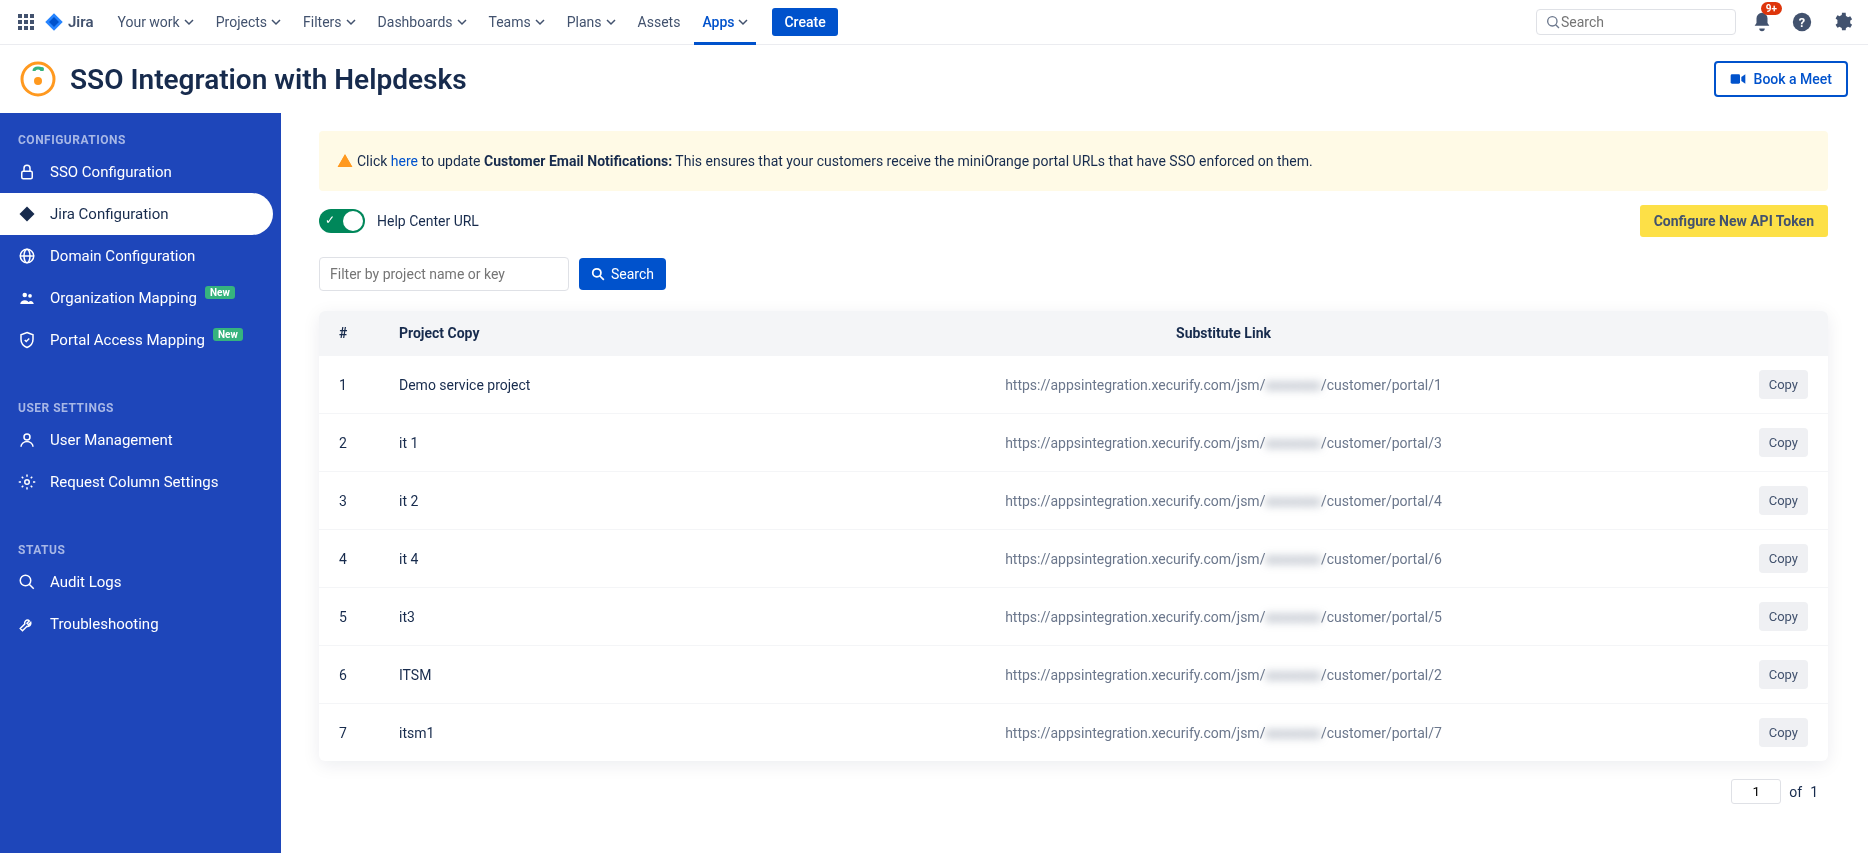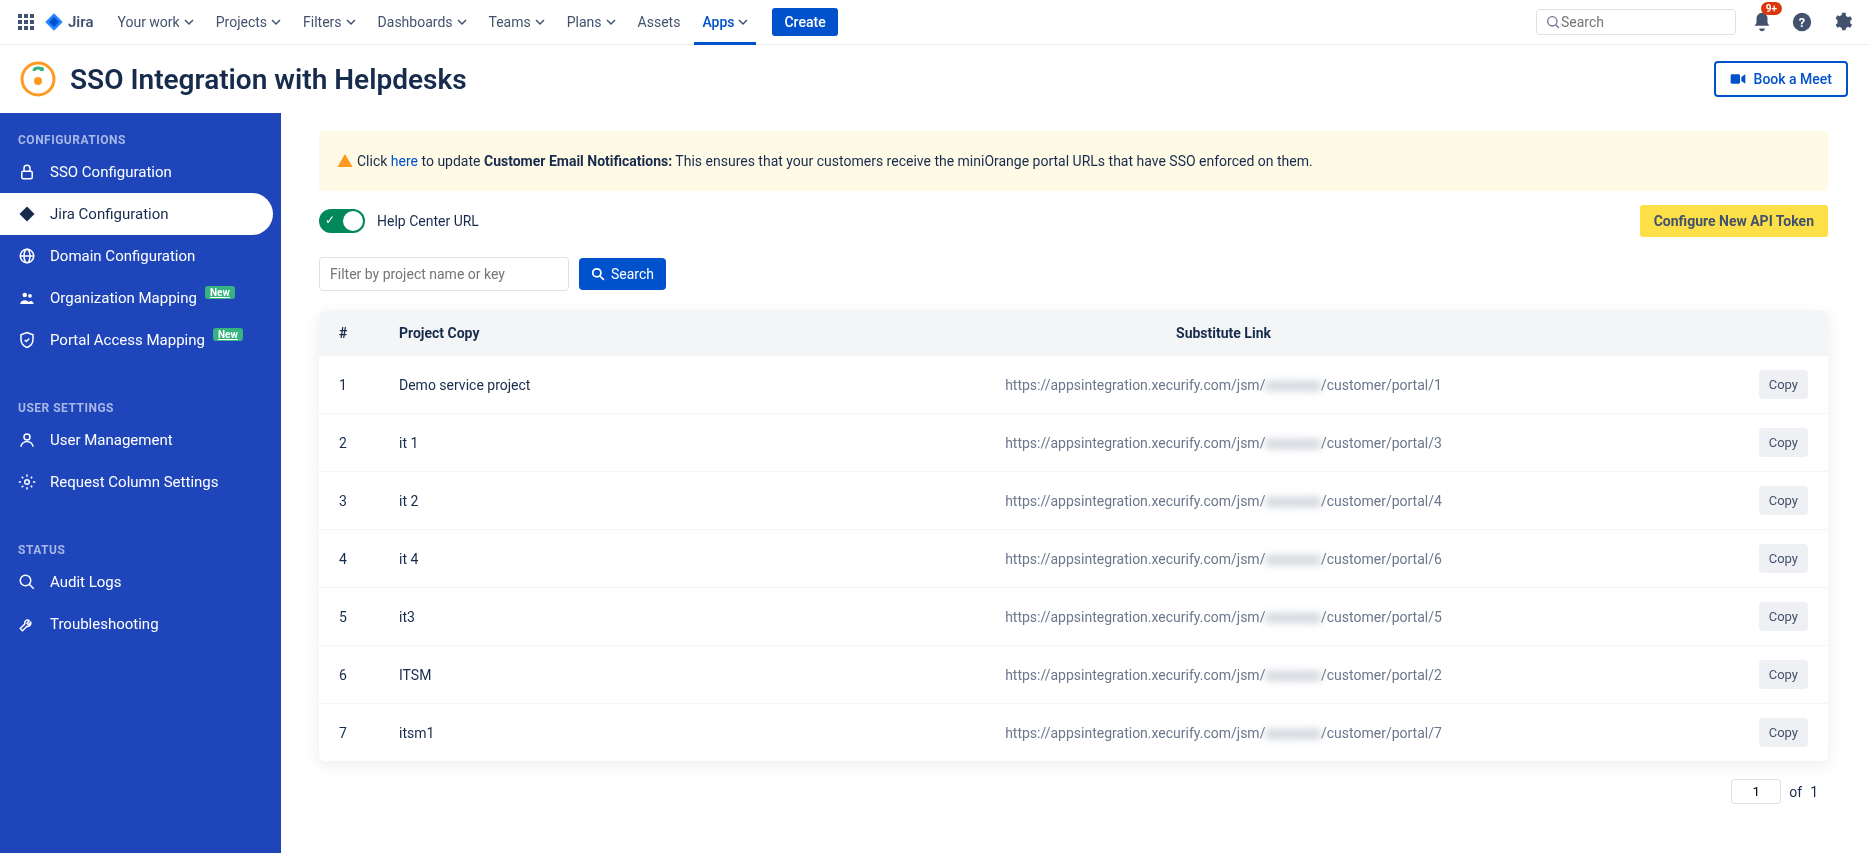--- a/index.html
+++ b/index.html
@@ -26,21 +26,21 @@
   .page-logo { width: 36px; height: 36px; margin-right: 14px; }
   .page-title { font-size: 28px; font-weight: 600; color: #172B4D; }
   .book-meet { margin-left: auto; display: flex; align-items: center; gap: 8px; border: 2px solid #0052CC; color: #0052CC; background: #fff; padding: 8px 14px; border-radius: 4px; font-size: 14px; font-weight: 500; cursor:pointer;}
 
   
   .content-wrap { display: flex; }
   .sidebar { width: 281px; background: #1E46BA; min-height: 740px; padding-top: 10px; }
   .section-heading { color: #A7B7E6; font-size: 12px; font-weight: 700; letter-spacing: .5px; padding: 10px 18px 4px; }
   .side-item { display: flex; align-items: center; gap: 14px; padding: 12px 18px; color: #fff; font-size: 15px; cursor: pointer;}
   .side-item.active { background: #fff; color: #172B4D; border-radius: 0 22px 22px 0; margin-right: 8px; }
-  .side-item .new-badge { background: #36B37E; color: #fff; font-size: 10px; font-weight: 700; padding: 1px 5px; border-radius: 3px; position: relative; top: -6px; left: -6px; text-decoration: underline;}
+  .side-item .new-badge { background: #36B37E; color: #fff; font-size: 10px; font-weight: 700; padding: 1px 5px; border-radius: 3px; position: relative; top: -6px; left: -6px;}
 
   
   .main { flex: 1; padding: 18px 40px 18px 38px; }
   .alert { background: #FFFAE6; padding: 22px 18px; border-radius: 4px; display: flex; align-items: center; gap: 4px; font-size: 14px; color: #172B4D;}
   .alert a { color: #0052CC; text-decoration: none; }
   .row-controls { display: flex; align-items: center; margin-top: 14px; }
   .toggle { width: 46px; height: 24px; background: #00875A; border-radius: 12px; position: relative; display: inline-block; margin-right: 12px;}
   .toggle .knob { position: absolute; right: 2px; top: 2px; width: 20px; height: 20px; background: #fff; border-radius: 50%; }
   .toggle .check { position: absolute; left: 6px; top: 4px; color: #fff; font-size: 12px; }
   .help-label { font-size: 14px; }

